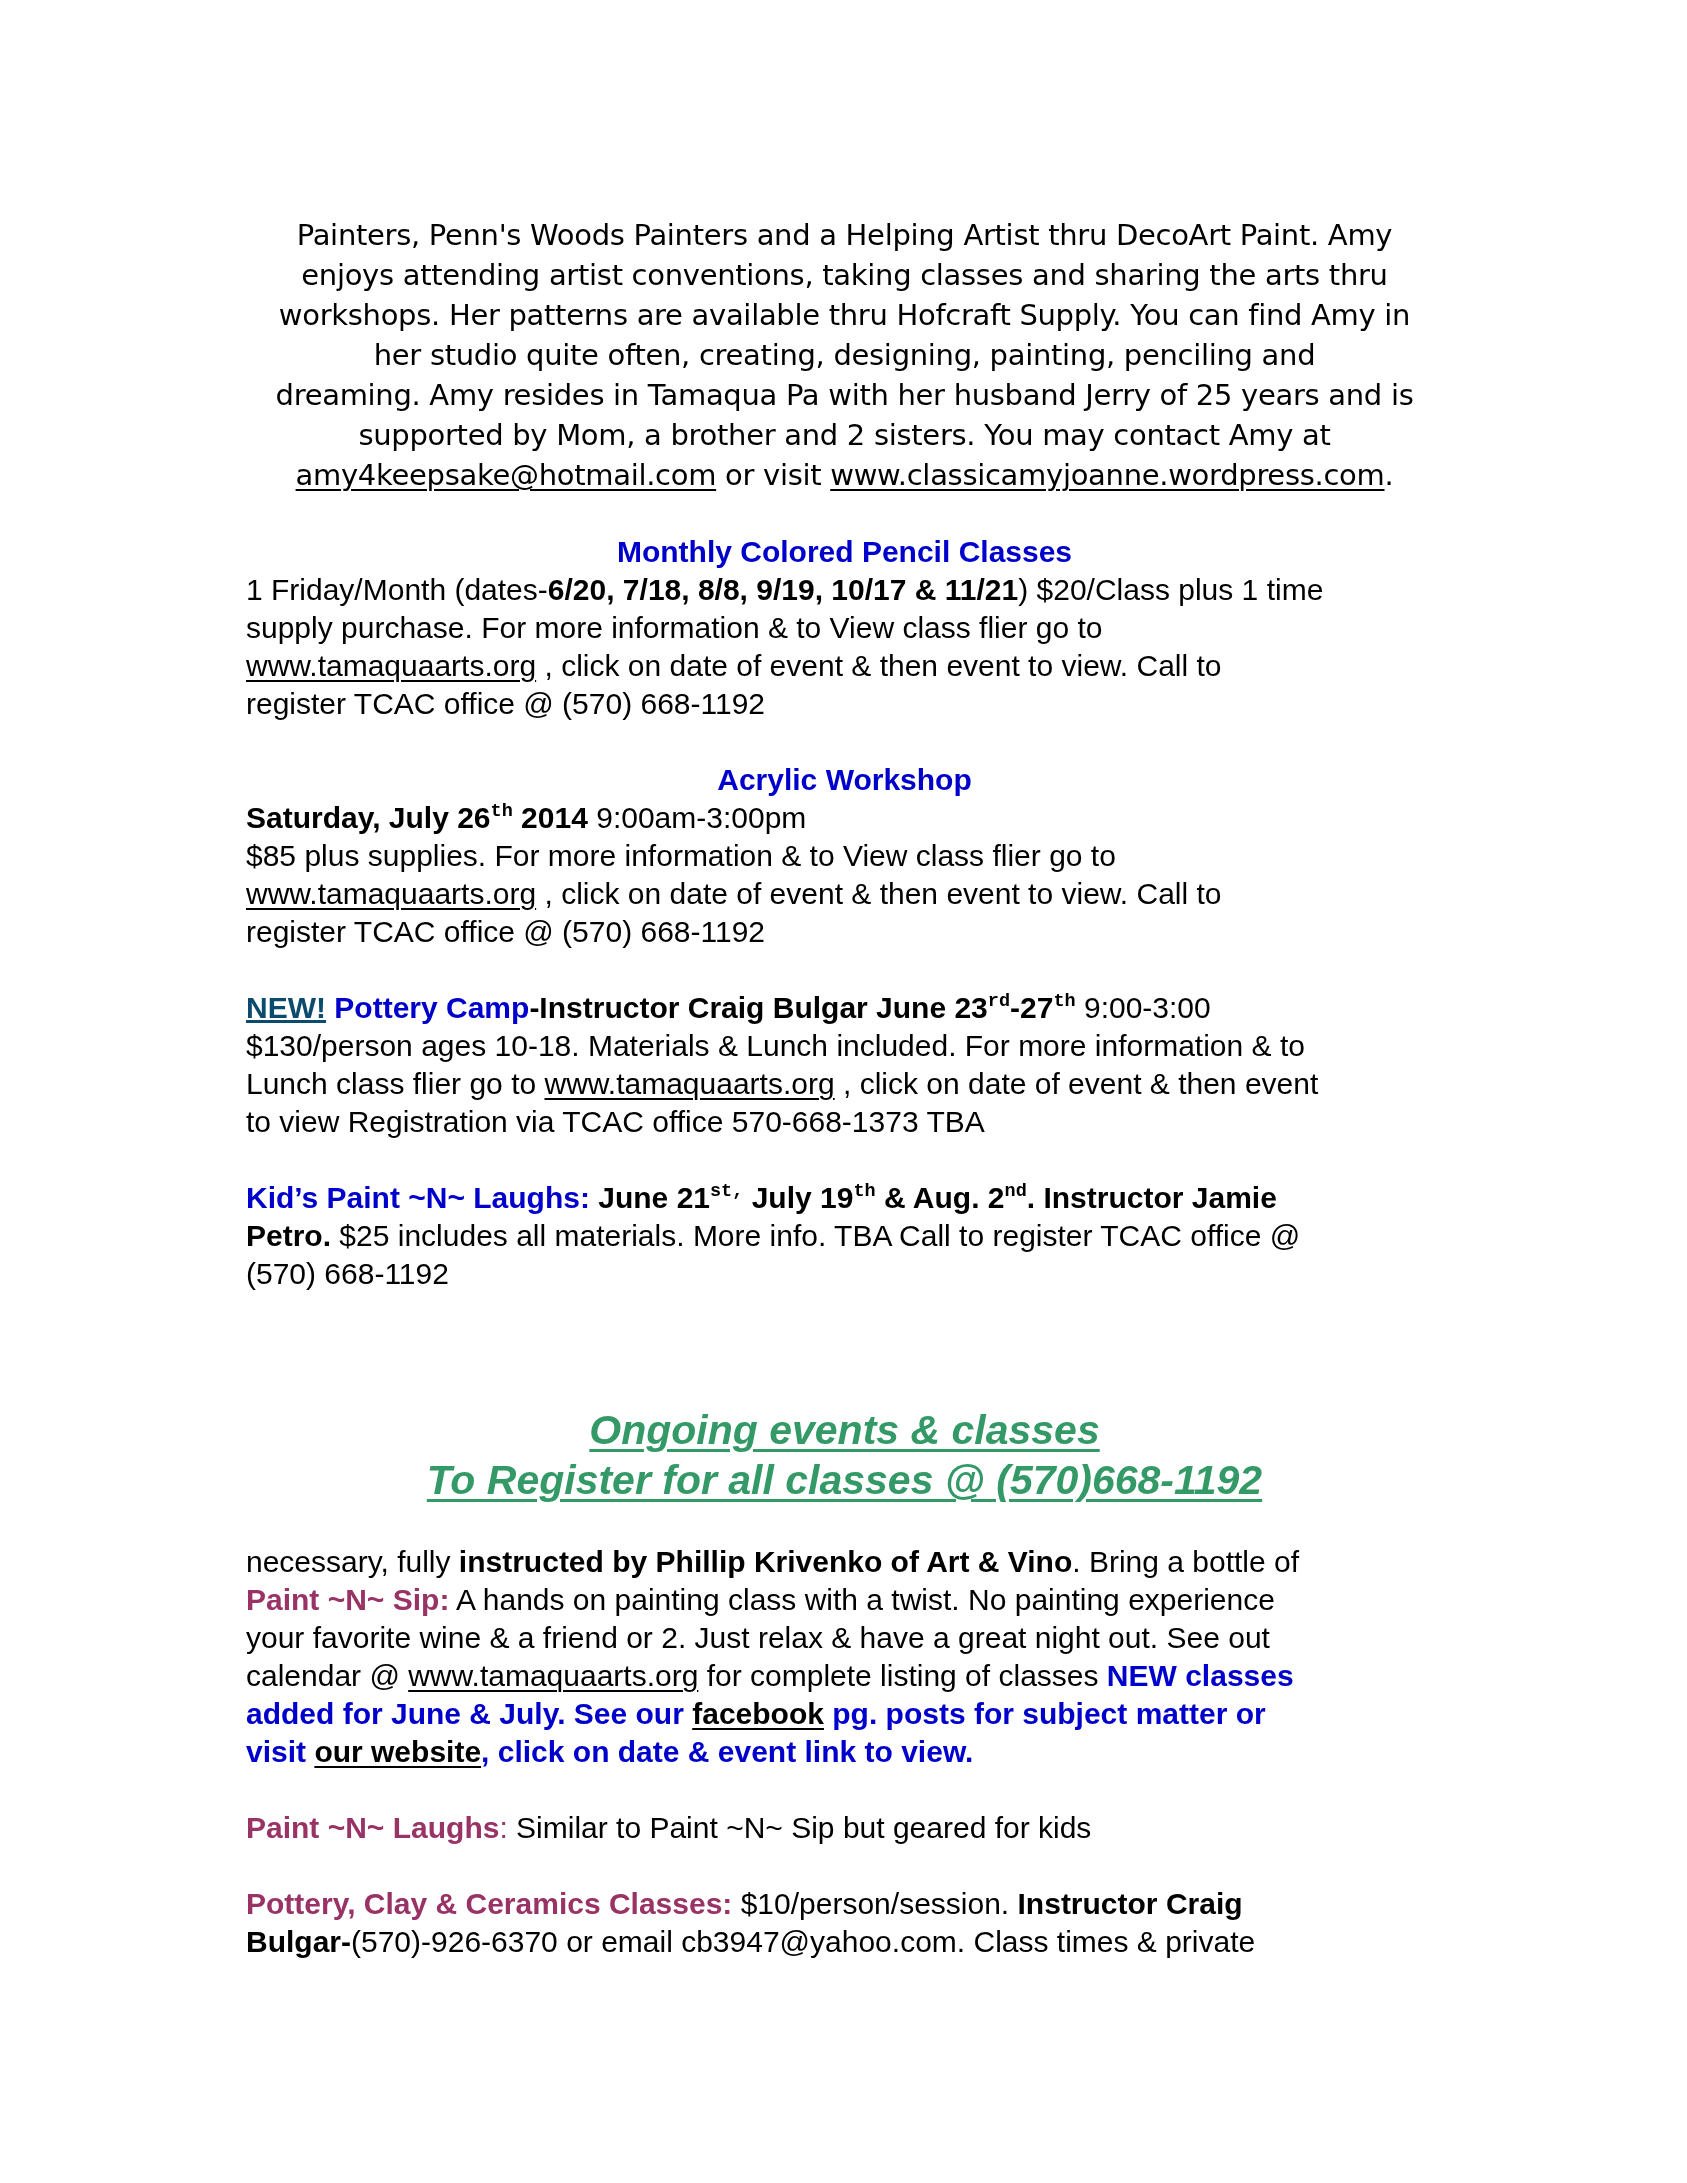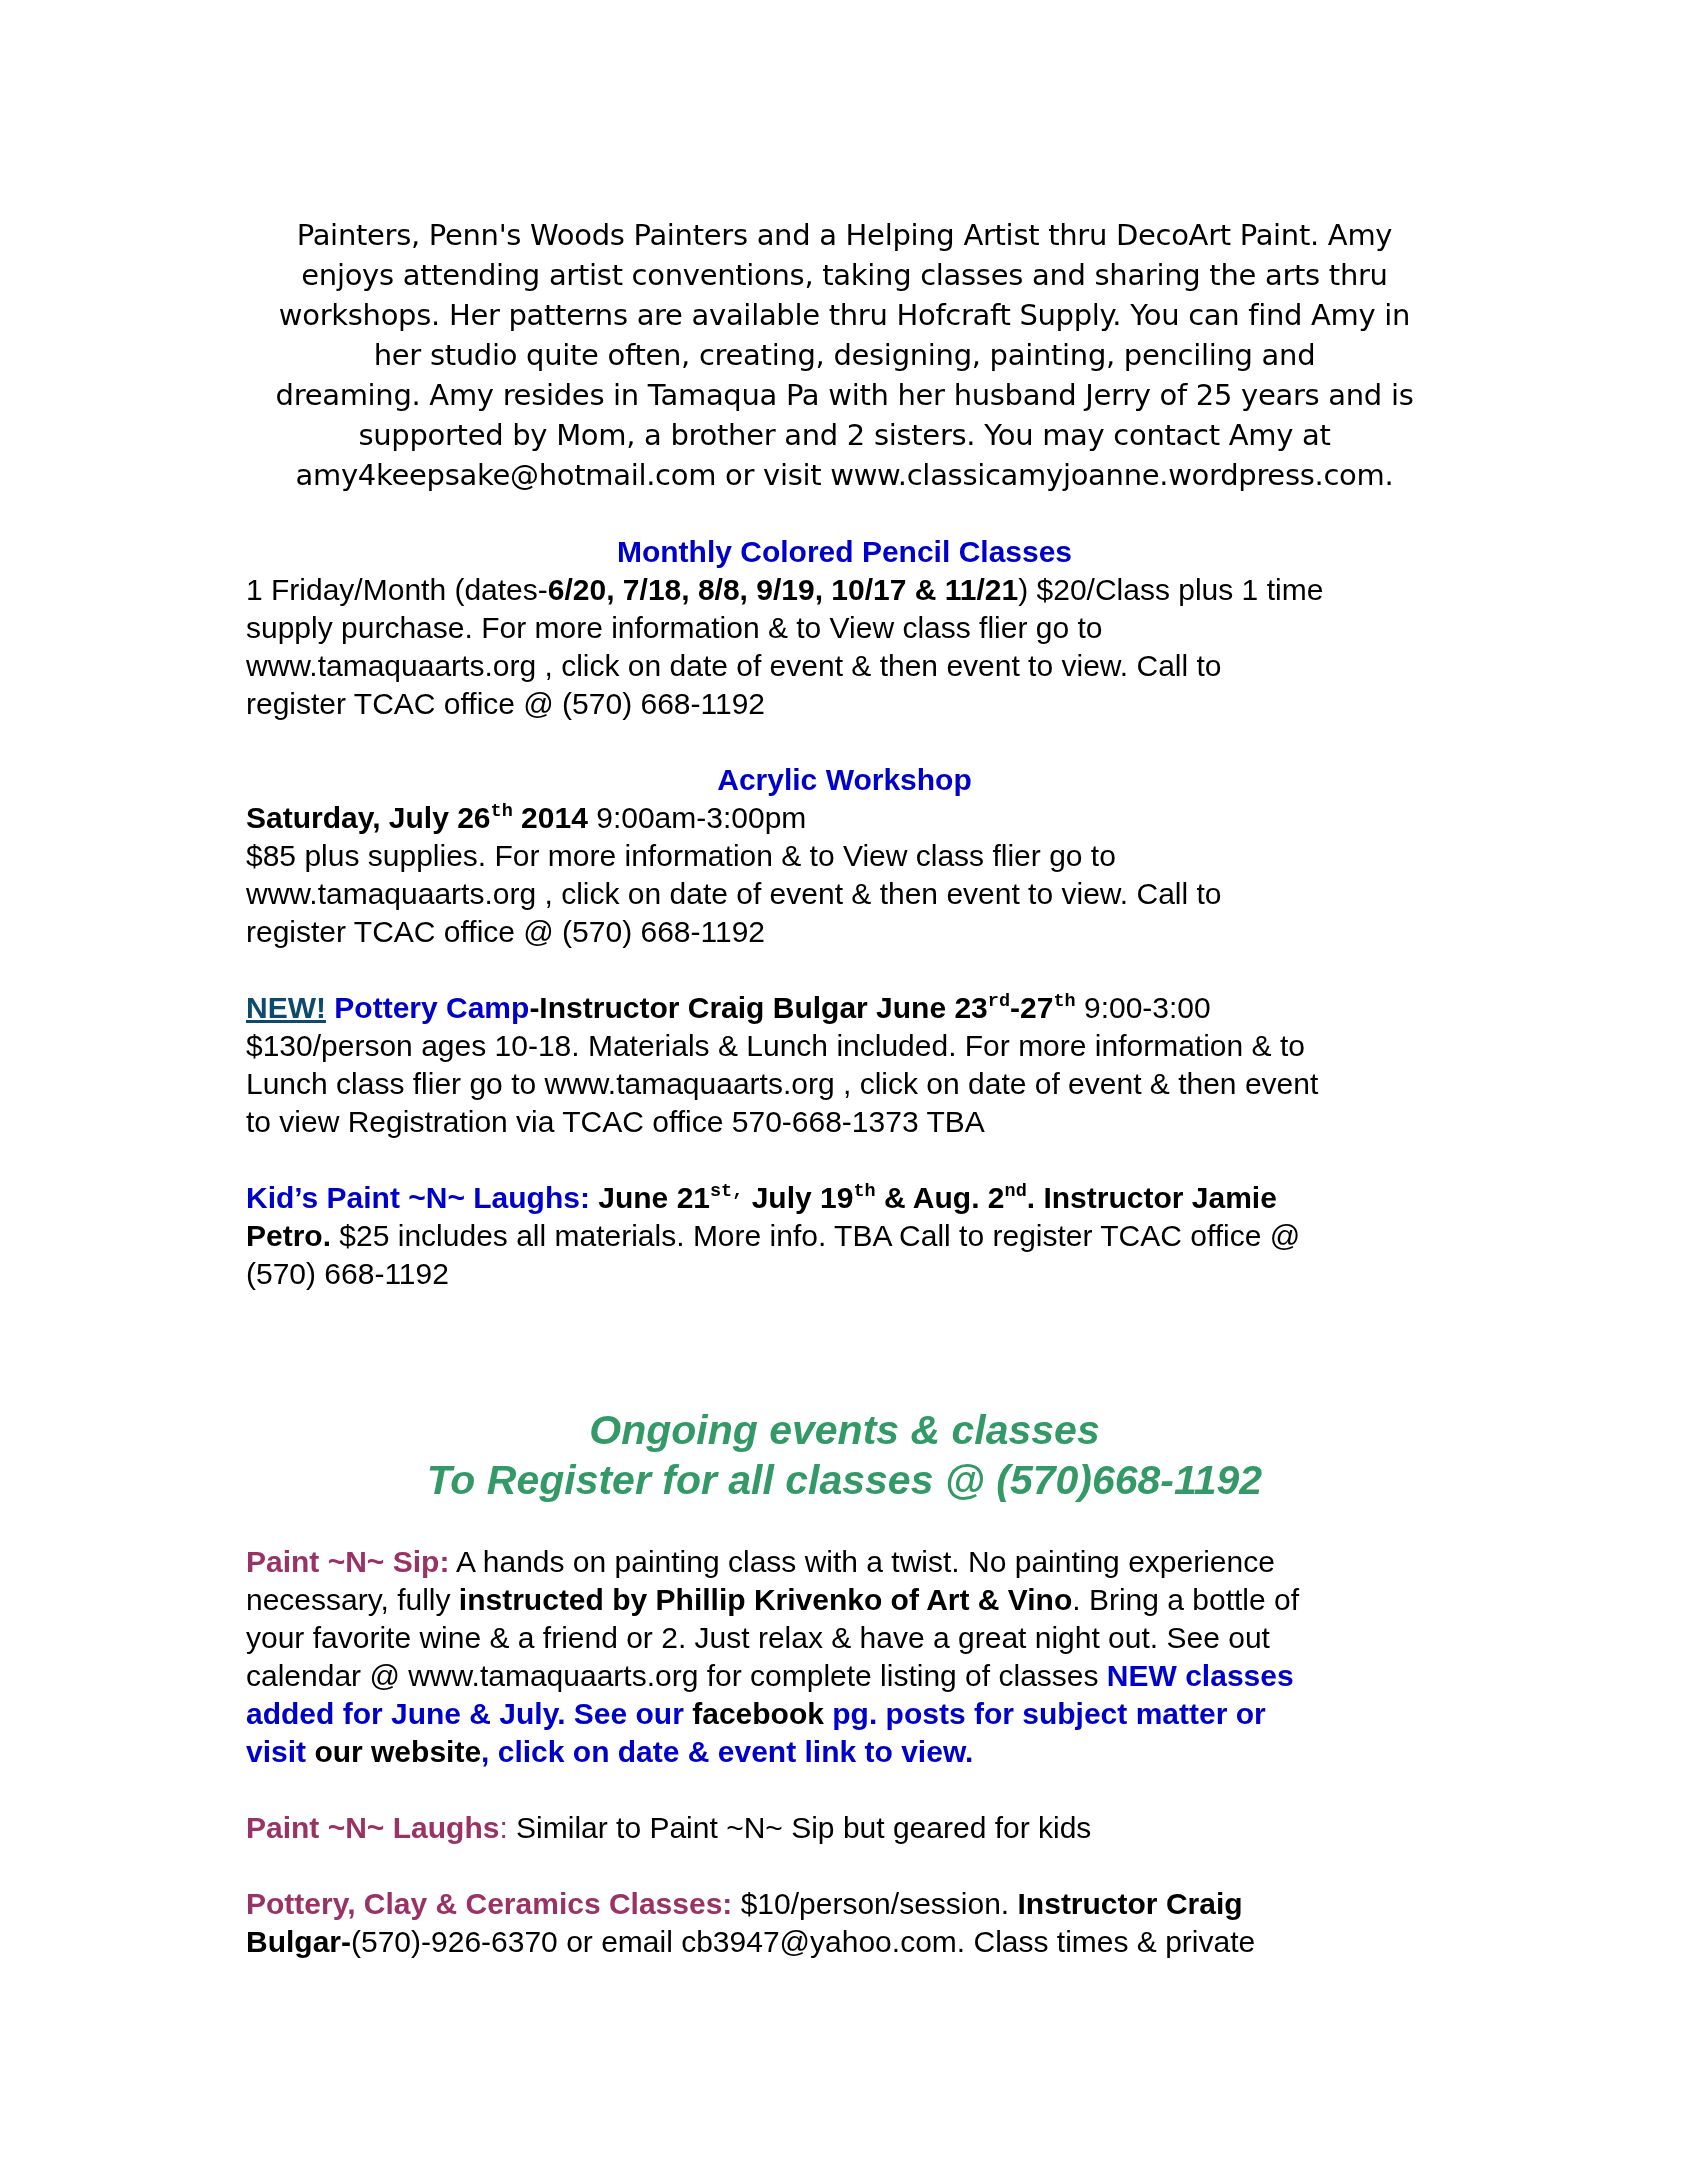--- a/index.html
+++ b/index.html
@@ -6,21 +6,21 @@
   body { width: 1687px; height: 2183px; position: relative; overflow: hidden; }
   .page { position: absolute; left: 246px; top: 215px; width: 1197px; color: #000; }
   .bio { font-family: "DejaVu Sans", sans-serif; font-size: 29px; line-height: 40px; text-align: center; letter-spacing: -0.3px; }
   .sans { font-family: "Liberation Sans", sans-serif; font-size: 30px; line-height: 38px; }
   .center { text-align: center; }
   .b { font-weight: bold; }
   .blue { color: #0000cc; }
   .red { color: #0c4a6e; text-decoration: underline; }
   .plum { color: #993366; }
   .green { color: #339966; }
-  a, .u { color: inherit; text-decoration-thickness: 2px; text-underline-offset: 4px; }
+  a, .u { color: inherit; text-decoration: underline; text-decoration-thickness: 2px; text-underline-offset: 4px; }
   sup { font-size: 18.5px; line-height: 0; vertical-align: 12px; font-family: Liberation Mono, monospace; }
   .gap1 { height: 38px; }
   .gap2 { height: 112px; }
   .big { font-family: "Liberation Sans", sans-serif; font-size: 41px; line-height: 50px; font-weight: bold; font-style: italic; text-align: center; }
   .big .u { text-decoration-thickness: 3.3px; text-underline-offset: 5.3px; }
 </style>
 </head>
 <body>
 
 <div class="page">
@@ -69,22 +69,22 @@
   </div>
 
   <div class="gap2"></div>
   <div class="big green">
     <div><span class="u">Ongoing events &amp; classes</span></div>
     <div><span class="u">To Register for all classes @ (570)668-1192</span></div>
   </div>
 
   <div class="gap1"></div>
   <div class="sans">
+    <div><span>necessary, fully </span><span class="b">instructed by Phillip Krivenko of Art &amp; Vino</span><span>. Bring a bottle of</span></div>
     <div><span class="b plum">Paint ~N~ Sip:</span><span> A hands on painting class with a twist. No painting experience</span></div>
-    <div><span>necessary, fully </span><span class="b">instructed by Phillip Krivenko of Art &amp; Vino</span><span>. Bring a bottle of</span></div>
     <div>your favorite wine &amp; a friend or 2. Just relax &amp; have a great night out. See out</div>
     <div><span>calendar @ </span><a>www.tamaquaarts.org</a><span> for complete listing of classes </span><span class="b blue">NEW classes</span></div>
     <div class="b blue"><span>added for June &amp; July. See our </span><a style="color:#000">facebook</a><span> pg. posts for subject matter or</span></div>
     <div class="b blue"><span>visit </span><a style="color:#000">our website</a><span>, click on date &amp; event link to view.</span></div>
   </div>
 
   <div class="gap1"></div>
   <div class="sans">
     <div><span class="b plum">Paint ~N~ Laughs</span><span class="plum">:</span><span>  Similar to Paint ~N~ Sip but geared for kids</span></div>
   </div>

